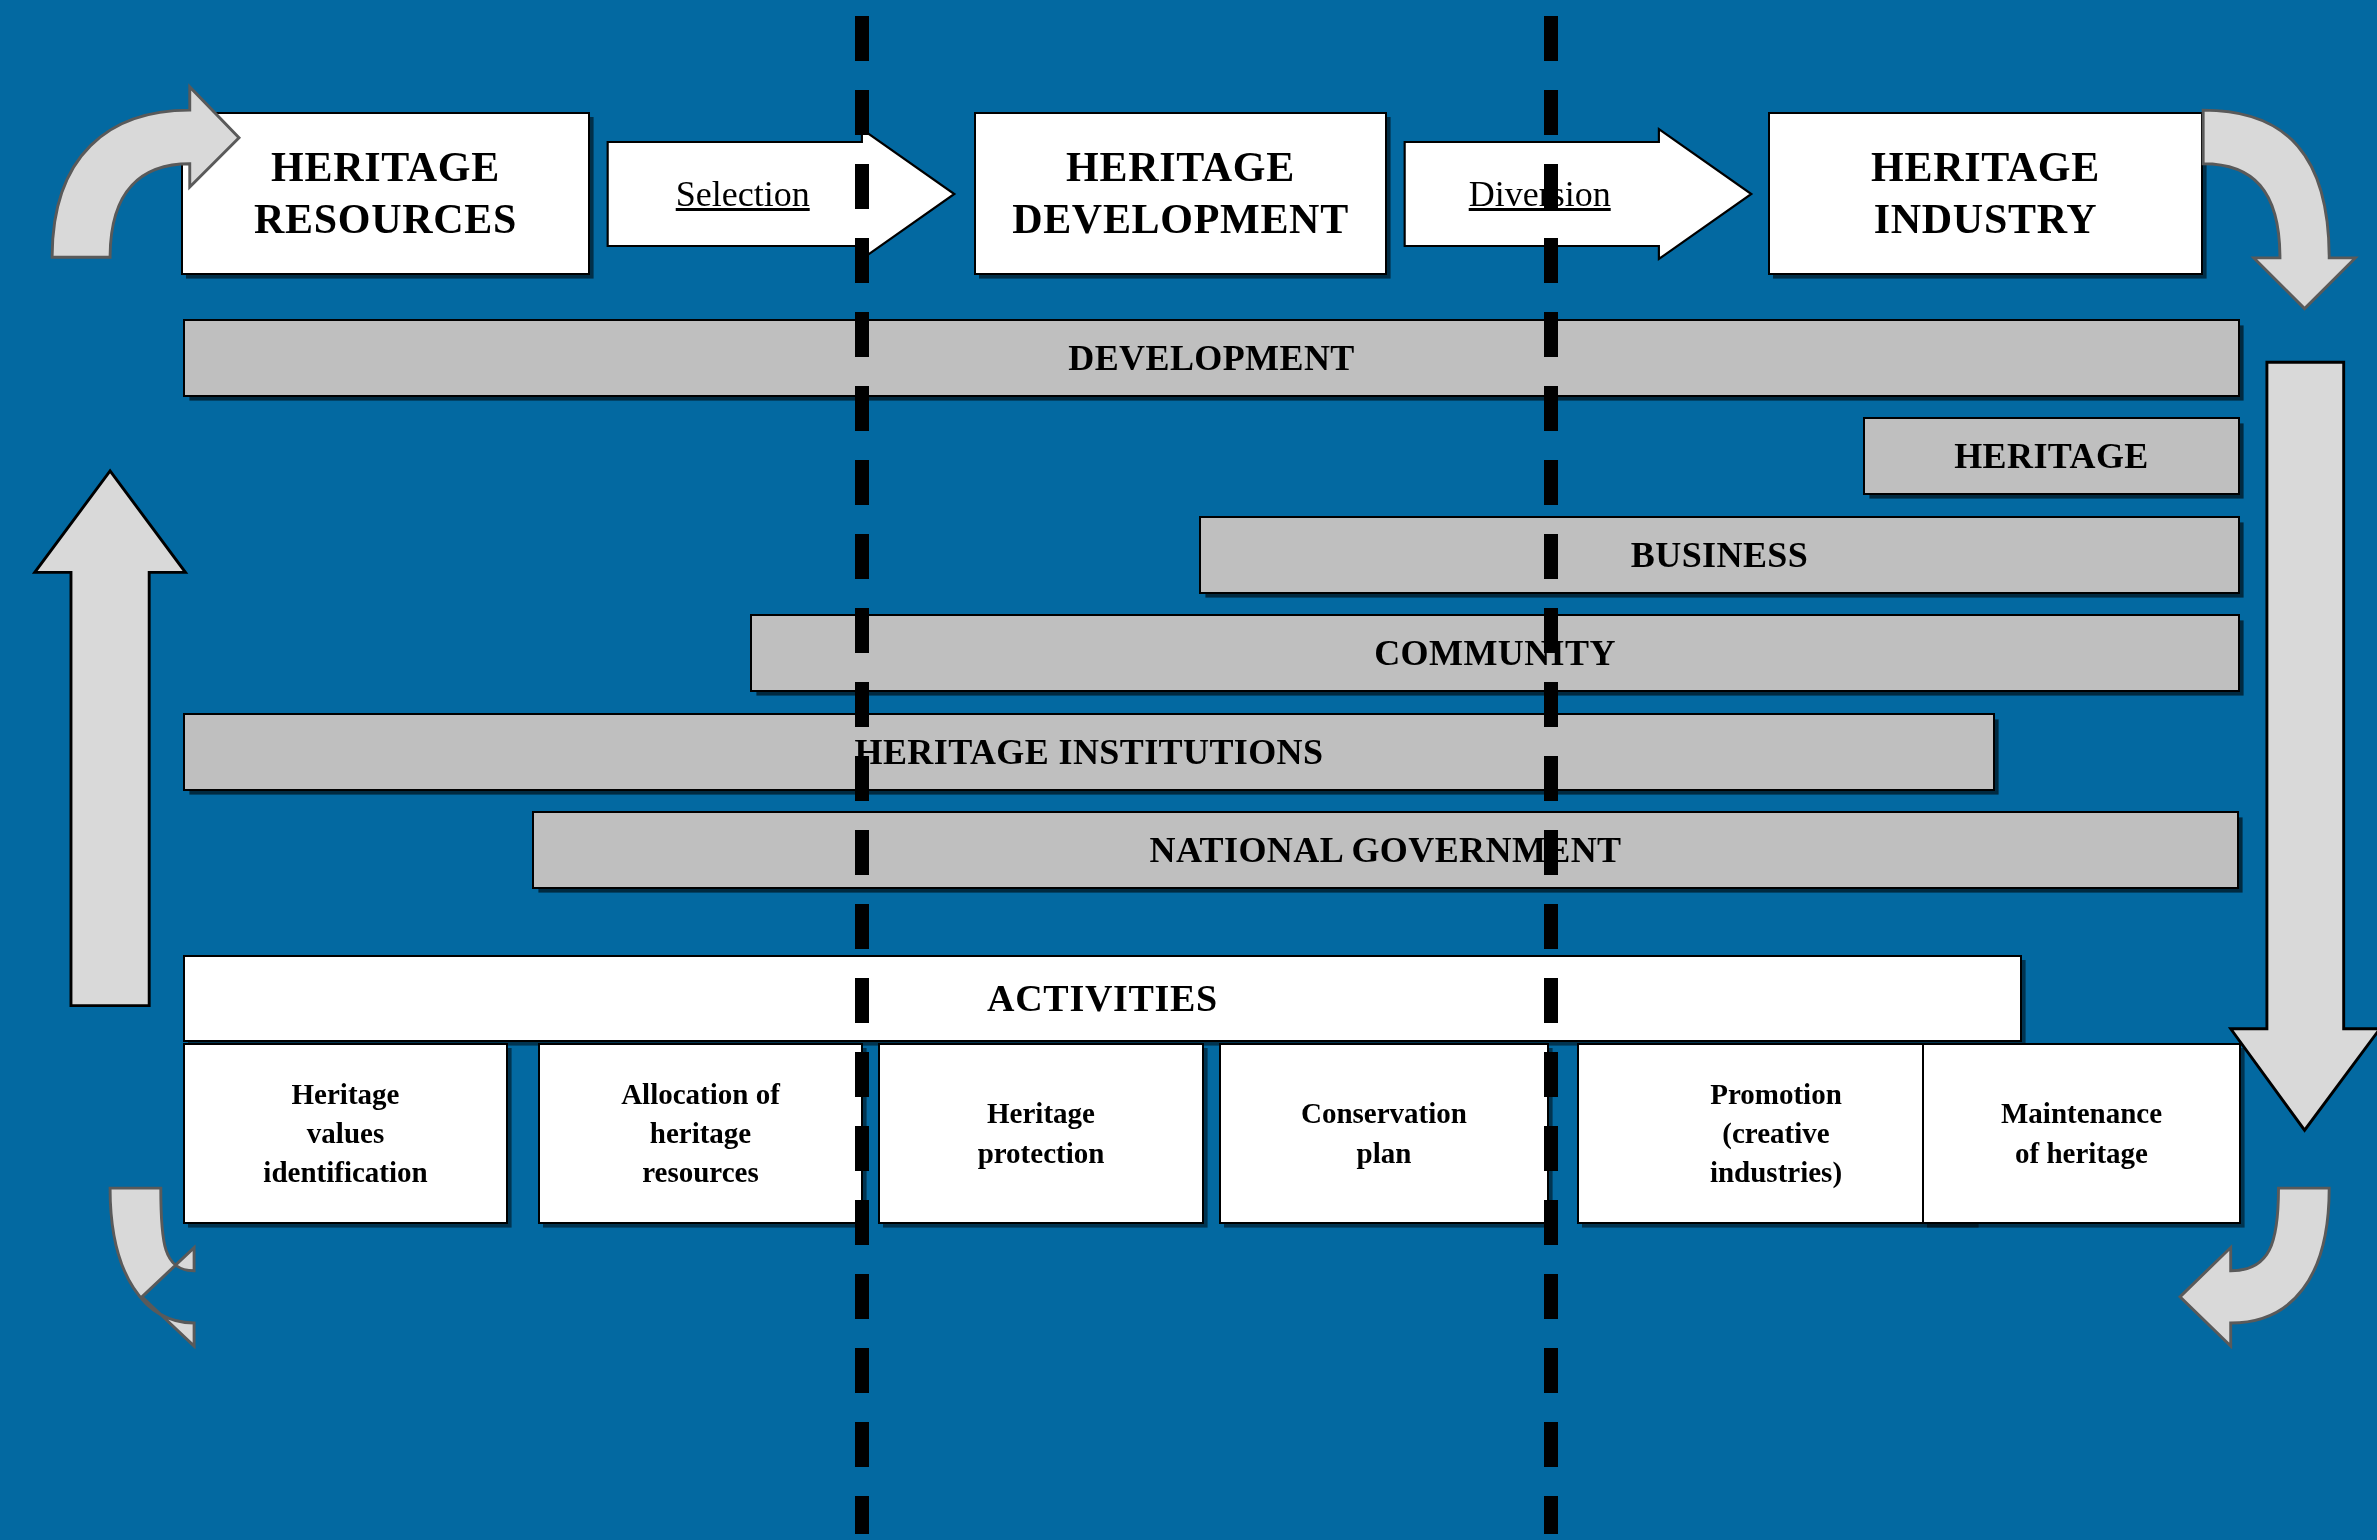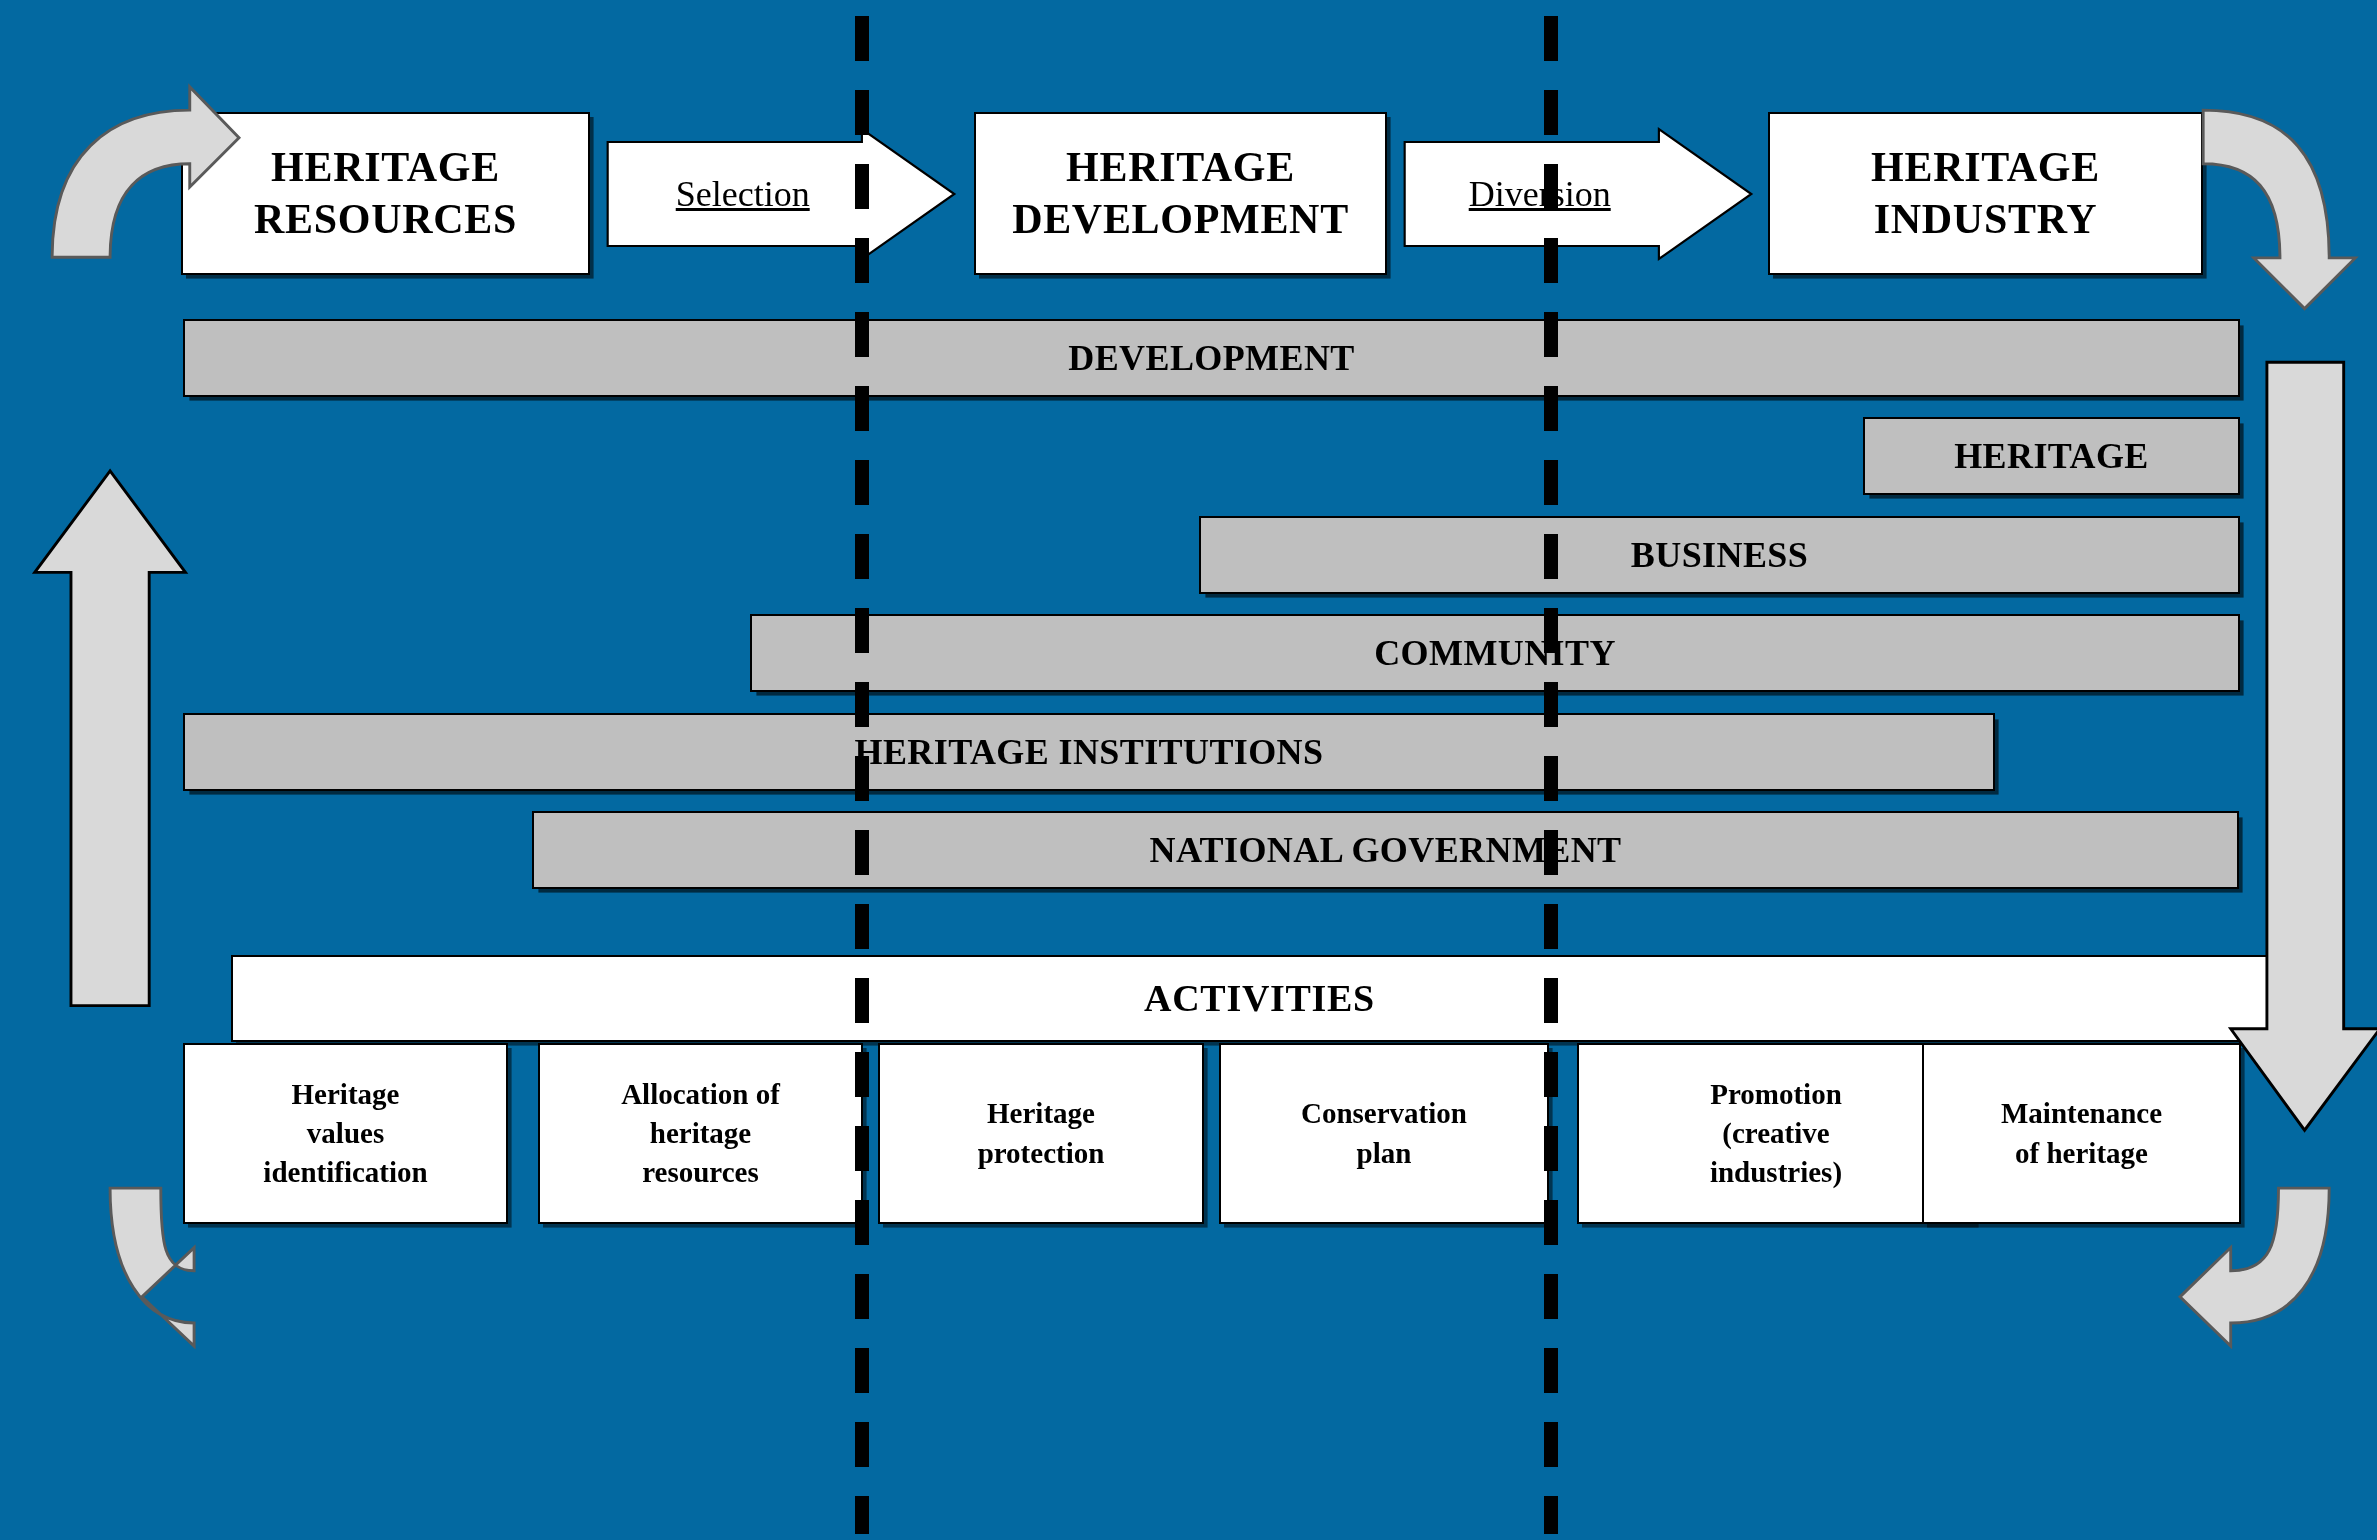--- a/index.html
+++ b/index.html
@@ -86,22 +86,22 @@
   .stbar{font-size:36px;}
   #bar-stakeholders     {left:183px; top:319px; width:2057px; height:78px;}
   #bar-visitors         {left:1863px;top:417px; width:377px;  height:78px;}
   #bar-business         {left:1199px;top:516px; width:1041px; height:78px;}
   #bar-community        {left:750px;top:614px; width:1490px; height:78px;}
   #bar-institutions     {left:183px; top:713px; width:1812px; height:78px;}
   #bar-government       {left:532px; top:811px;width:1707px; height:78px;}
 
   
   #box-activities{
-    left:183px;top:955px;width:2057px;height:87px;
-    font-size:38px;letter-spacing:0.7px;margin-left:48px;
+    left:183px;top:955px;width:1839px;height:87px;
+    font-size:38px;letter-spacing:0.7px;
   }
   #act-row{position:absolute;left:183px;top:1043px;width:2057px;height:181px;}
   .actcell{
     position:absolute;top:0;height:181px;
     font-size:29px;font-weight:bold;line-height:1.35;
     padding:0 7.2px;
   }
   #act-0{left:0px;    width:325px;}
   #act-1{left:339px;  width:325px;margin-left:16px;}
   #act-2{left:695px;  width:326px;}

